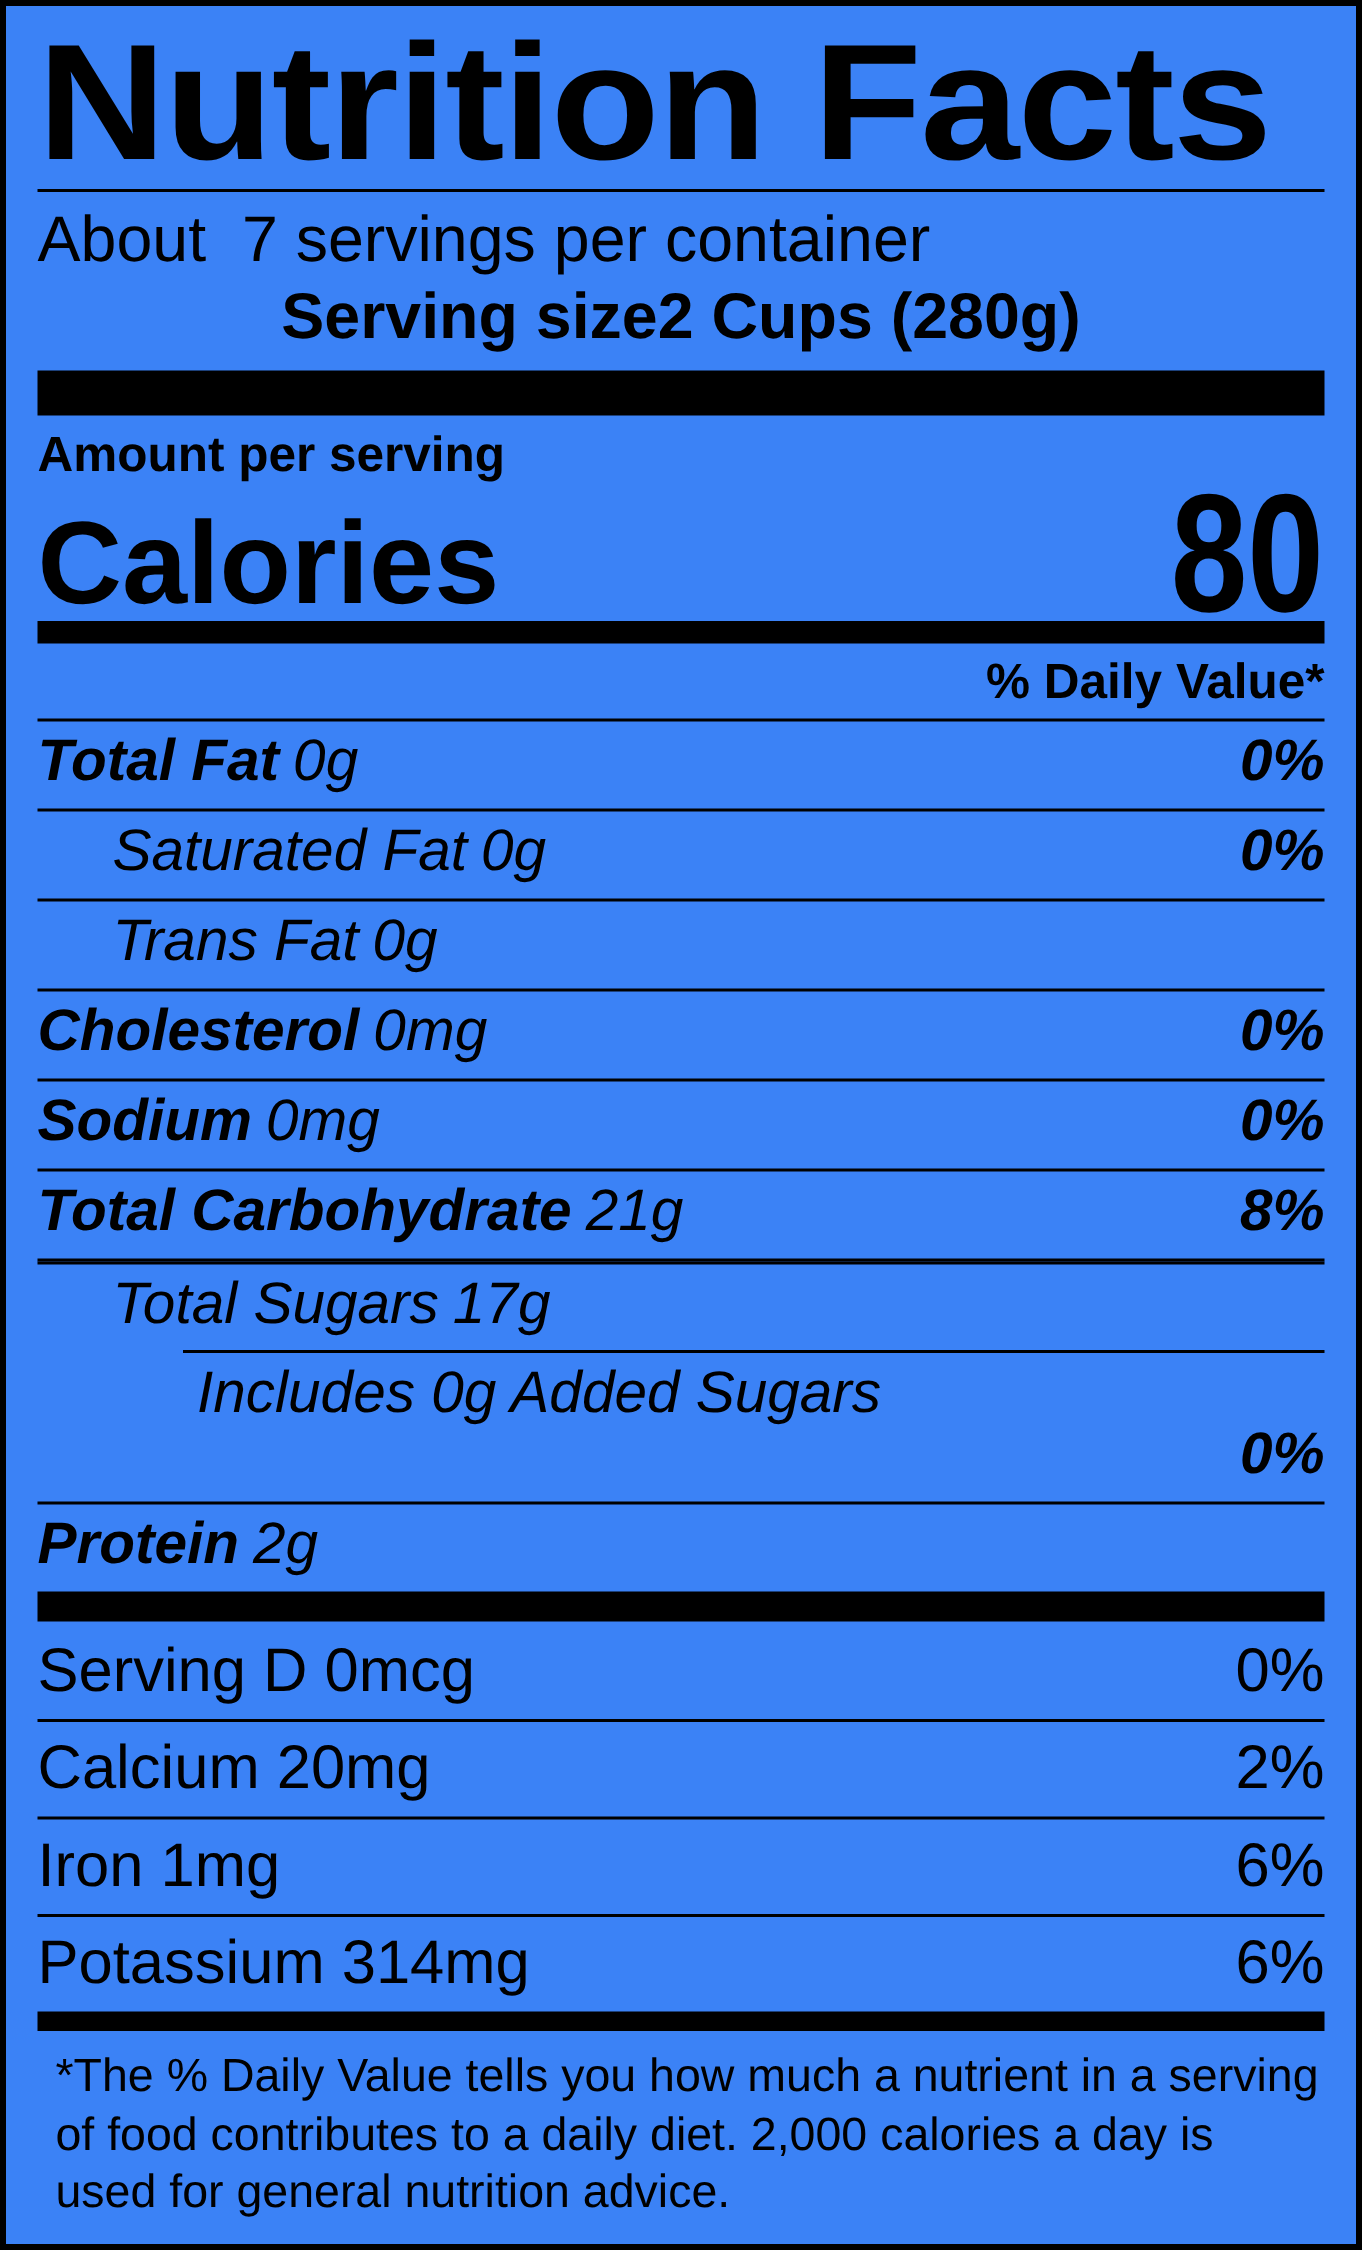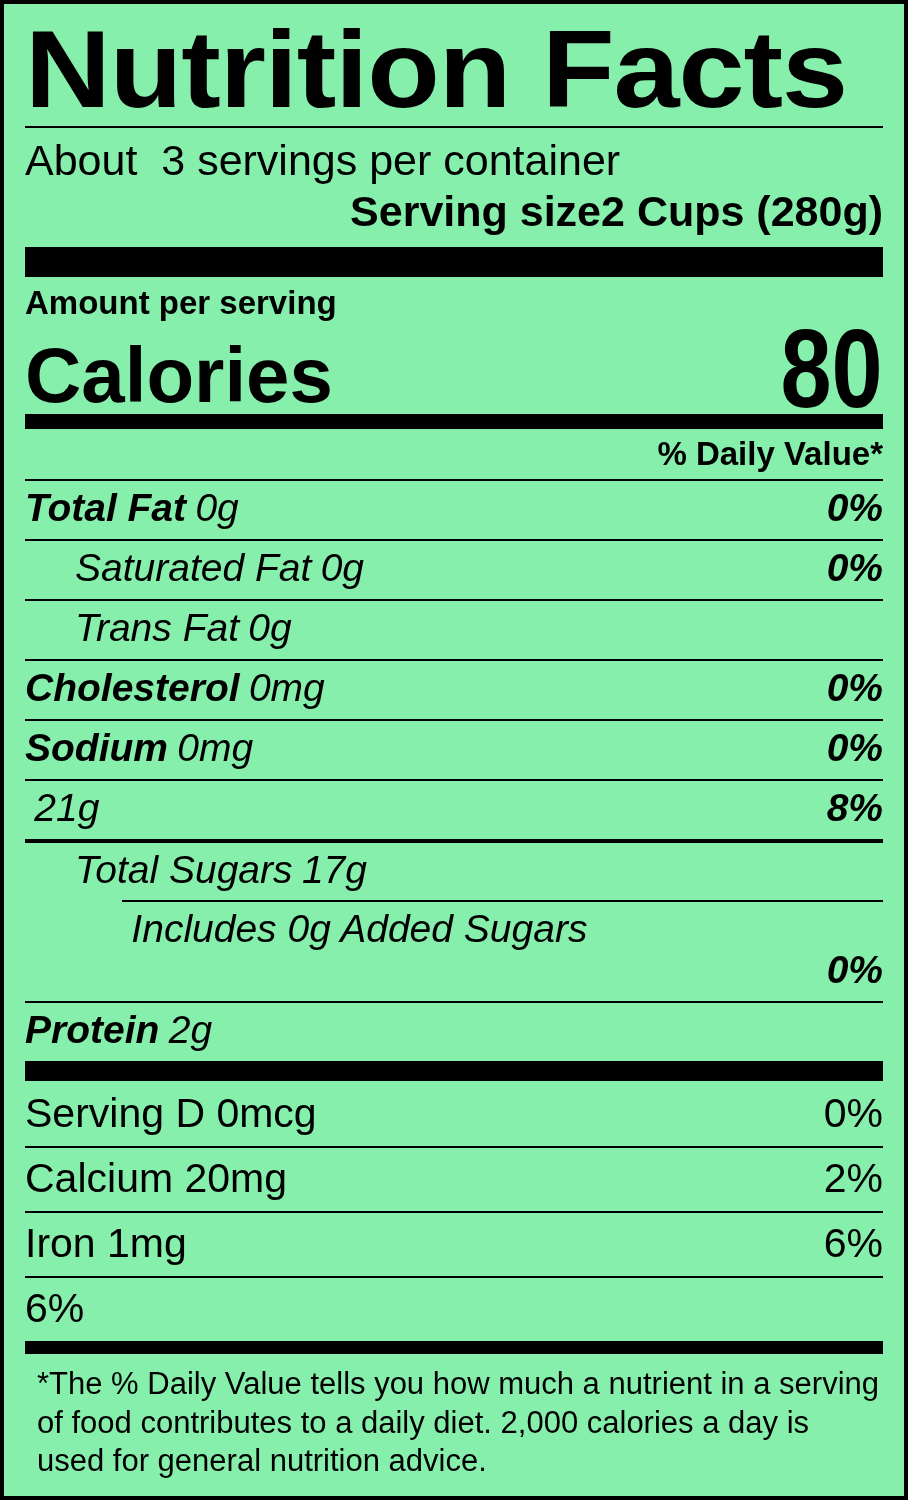--- a/index.html
+++ b/index.html
@@ -5,40 +5,40 @@
   * { margin:0; padding:0; box-sizing:border-box; }
   html,body { background:#ffffff; }
   body {
     font-family:"Liberation Sans","DejaVu Sans",sans-serif;
     color:#000;
     width:908px; height:1500px;
     overflow:hidden;
   }
   .nf-label {
     width:908px; height:1500px;
-    background:#86efac;
+    background:#3b82f6;
     border:4px solid #000;
     padding:0 21px;
     overflow:hidden;
   }
 
   
   .title-sec { padding-top:8px; }
   .nf-title {
     font-size:110px; font-weight:bold; letter-spacing:-1px;
     line-height:1.04; white-space:nowrap;
     display:inline-block; transform:scaleX(1.08); transform-origin:0 50%;
   }
   .hr { height:2px; background:#000; }
   .hr-ind { margin-left:97px; }
 
   
   .about-line { font-size:43px; line-height:1.12; padding:8px 0 2px; white-space:pre-wrap; }
   .serving-row {
-    display:flex; justify-content:flex-end; align-items:baseline;
+    display:flex; justify-content:center; align-items:baseline;
     font-size:43px; font-weight:bold; line-height:1.15; padding-bottom:11px;
   }
 
   
   .bar-1 { height:30px; background:#000; }
   .bar-2 { height:15px; background:#000; }
   .bar-3 { height:20px; background:#000; }
   .bar-4 { height:13px; background:#000; }
 
   
@@ -77,21 +77,21 @@
 </head>
 <body>
 
 <div class="nf-label">
 
   <div class="title-sec">
     <div class="nf-title">Nutrition Facts</div>
   </div>
   <div class="hr"></div>
 
-  <div class="about-line">About  3 servings per container</div>
+  <div class="about-line">About  7 servings per container</div>
   <div class="serving-row">
     <span>Serving size</span>
     <span>2 Cups (280g)</span>
   </div>
 
   <div class="bar-1"></div>
 
   <div class="aps">Amount per serving</div>
   <div class="cal-row">
     <span class="cal-word">Calories</span>
@@ -132,20 +132,21 @@
 
   <div class="hr"></div>
   <div class="nrow">
     <span class="nm b">Sodium</span>
     <span class="amt">0mg</span>
     <span class="dv">0%</span>
   </div>
 
   <div class="hr"></div>
   <div class="nrow">
+    <span class="nm b">Total Carbohydrate</span>
     <span class="amt">21g</span>
     <span class="dv">8%</span>
   </div>
 
   <div class="hr"></div>
 
   <div class="hr"></div>
   <div class="nrow ind1">
     <span class="nm">Total Sugars</span>
     <span class="amt">17g</span>
@@ -178,20 +179,21 @@
       <span>Calcium 20mg</span>
       <span>2%</span>
     </div>
     <div class="hr"></div>
     <div class="vrow">
       <span>Iron 1mg</span>
       <span>6%</span>
     </div>
     <div class="hr"></div>
     <div class="vrow">
+      <span>Potassium 314mg</span>
       <span>6%</span>
     </div>
   </div>
 
   <div class="bar-4"></div>
 
   <div class="footnote">*The % Daily Value tells you how much a nutrient in a serving of food contributes to a daily diet. 2,000 calories a day is used for general nutrition advice.</div>
 
 </div>
 

